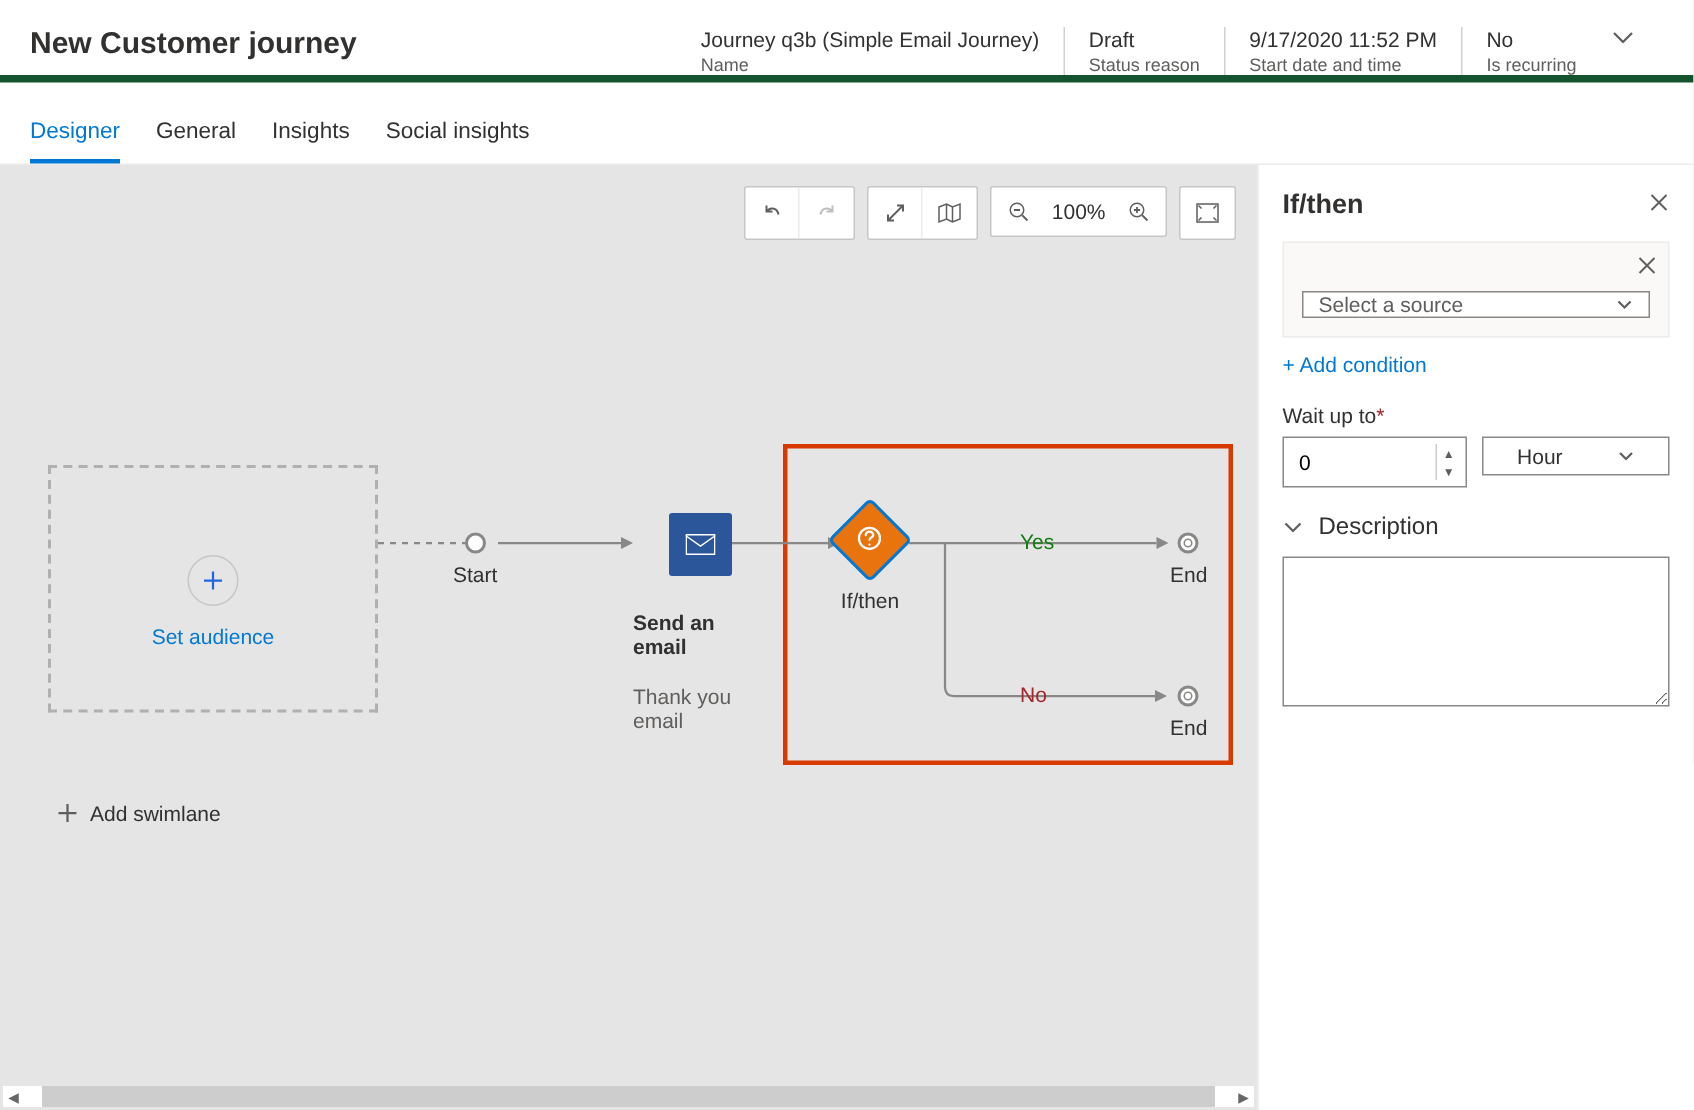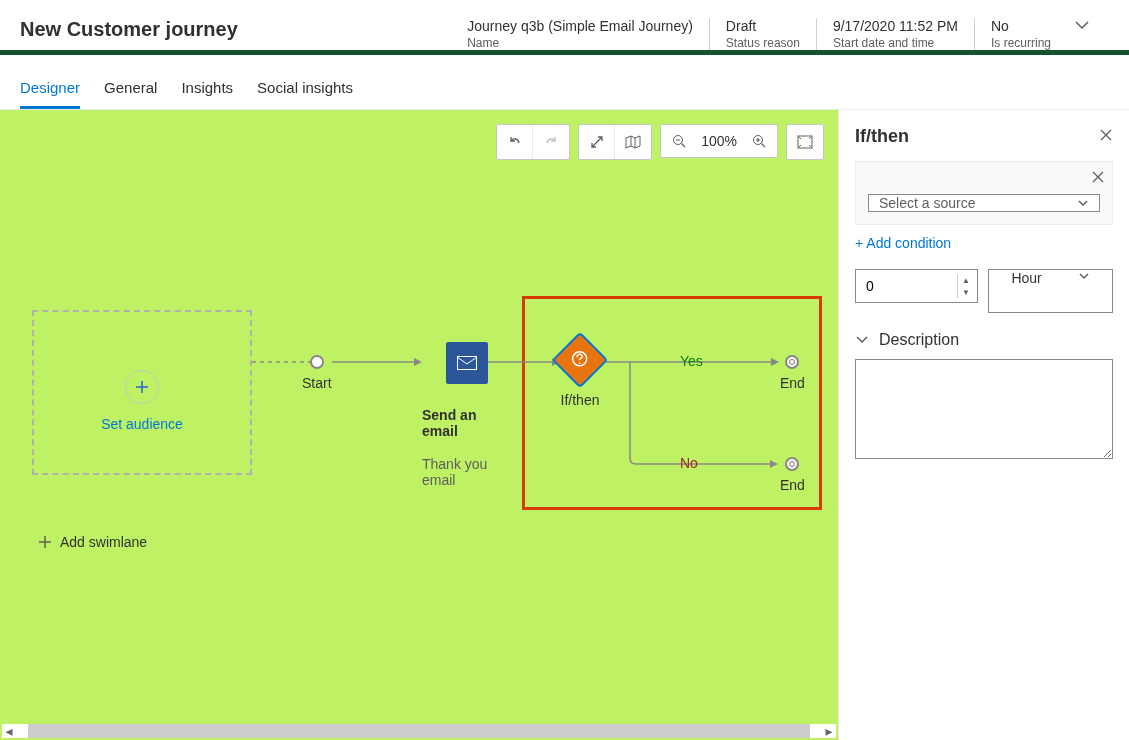--- a/index.html
+++ b/index.html
@@ -15,21 +15,21 @@
   .hf-label { font-size: 12px; color: #605e5c; margin-top: 2px; }
   .chevron-btn { width: 30px; display:flex; align-items:center; justify-content:center; color:#605e5c; cursor:pointer; }
 
   
   .tabs { display: flex; gap: 24px; padding: 24px 20px 0 20px; border-bottom: 1px solid #edebe9; }
   .tab { padding: 0 0 10px 0; font-size: 15px; color: #323130; cursor: pointer; }
   .tab.active { color: #0078d4; border-bottom: 3px solid #0078d4; font-weight: 400; }
 
   
   .body { display: flex; height: calc(100% - 110px); }
-  .canvas-wrap { flex: 1; background: #bef264; position: relative; overflow: hidden; border-right: 1px solid #edebe9; }
+  .canvas-wrap { flex: 1; background: #e5e5e5; position: relative; overflow: hidden; border-right: 1px solid #edebe9; }
   .side-panel { width: 290px; padding: 16px 16px; overflow-y: auto; }
 
   
   .canvas-toolbar { position: absolute; top: 14px; right: 14px; display: flex; gap: 8px; z-index: 5; }
   .tb-group { display: flex; border: 1px solid #c8c6c4; background: #fff; border-radius: 2px; }
   .tb-btn { width: 36px; height: 34px; display:flex; align-items:center; justify-content:center; color:#605e5c; cursor:pointer; border-right: 1px solid #edebe9; }
   .tb-btn:last-child { border-right: none; }
   .tb-zoom { display:flex; align-items:center; height:34px; border:1px solid #c8c6c4; background:#fff; border-radius:2px; }
   .tb-zoom .tb-btn { border-right: none; }
   .zoom-text { padding: 0 4px; font-size: 14px; color:#323130; }
@@ -72,21 +72,21 @@
   .select-source { width: 100%; height:18px; border:1px solid #8a8886; background:#fff; display:flex; align-items:center; justify-content:space-between; padding: 0 10px; margin-top: 20px; color:#605e5c; cursor:pointer; }
   .add-condition { color:#0078d4; margin-top:10px; cursor:pointer; font-size:14px; }
 
   .field-label { font-size:14px; margin-bottom:6px; }
   .req { color:#a4262c; }
   .wait-row { display:flex; gap:10px; }
   .num-input { width:128px; height:34px; border:1px solid #8a8886; display:flex; align-items:center; padding:0 4px 0 10px; }
   .num-input input { border:none; outline:none; width: 90px; font-size:14px; }
   .spinner { display:flex; flex-direction:column; margin-left:auto; }
   .spinner div { width:16px; height:12px; display:flex; align-items:center; justify-content:center; color:#605e5c; cursor:pointer; font-size:8px; border-left:1px solid #ccc; }
-  .unit-select { width:128px; height:44px; border:1px solid #8a8886; display:flex; justify-content:space-between; padding:0 22px; cursor:pointer; }
+  .unit-select { width:128px; height:26px; border:1px solid #8a8886; display:flex; align-items:center; justify-content:space-between; padding:0 22px; cursor:pointer; }
 
   .desc-box { width:100%; height:100px; border:1px solid #8a8886; resize: both; padding:6px; outline:none; font-family: inherit; font-size:14px; }
 
   
   svg.connector { position:absolute; overflow:visible; pointer-events:none; }
   .dash { stroke-dasharray: 4 4; }
 </style>
 </head>
 <body>
 
@@ -286,20 +286,23 @@
           <span>Select a source</span>
           <svg width="12" height="12" viewBox="0 0 12 12">
               <path d="M2 4l4 4 4-4" stroke="#605e5c" fill="none" stroke-width="1.5"></path>
             </svg>
         </div>
       </div>
       <div class="add-condition">+ Add condition</div>
     </div>
 
     <div class="section">
+      <div class="field-label">
+        <span>Wait up to</span><span class="req">*</span>
+      </div>
       <div class="wait-row">
         <div class="num-input">
           <input type="text" value="0" style="">
           <div class="spinner">
             <div>▲</div>
             <div>▼</div>
           </div>
         </div>
         <div class="unit-select">
           <span>Hour</span>

